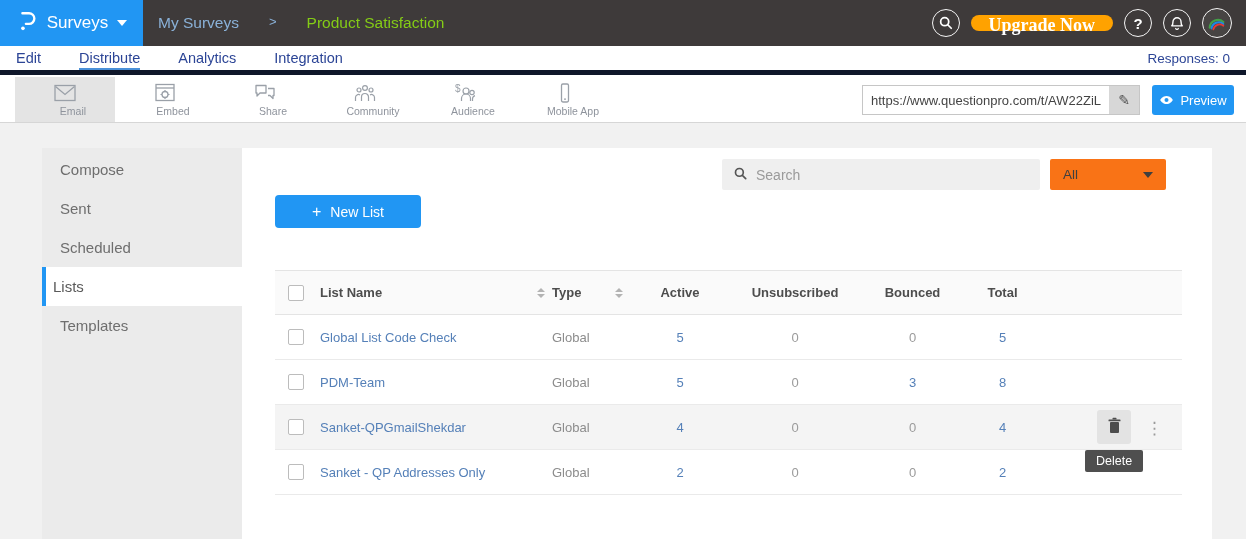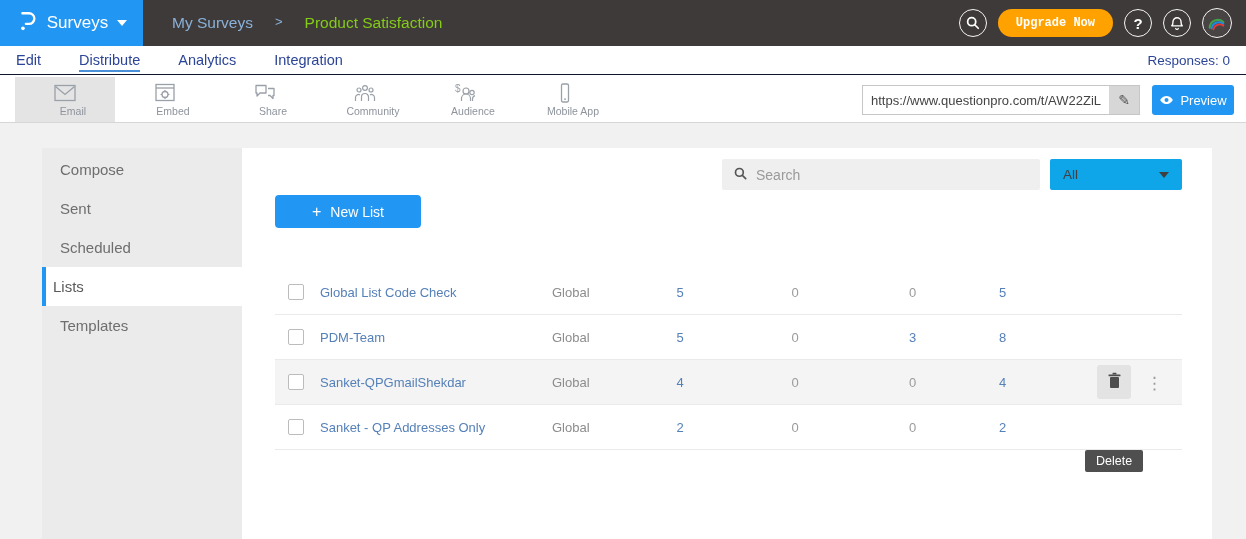--- a/index.html
+++ b/index.html
@@ -4,31 +4,31 @@
 <style>
   * { box-sizing: border-box; margin: 0; padding: 0; }
   body { font-family: "Liberation Sans", sans-serif; background: #fff; }
   .stage { position: relative; width: 1246px; height: 539px; overflow: hidden; background: #fff; }
 
   
   .header { position: absolute; top: 0; left: 0; width: 100%; height: 46px; background: #3e3a3a; display: flex; align-items: center; }
   .brand { width: 143px; height: 46px; background: #2196f3; display: flex; align-items: center; justify-content: center; gap: 9px; cursor: pointer; }
   .brand-name { color: #fff; font-size: 17px; }
   .caret-down-w { width: 0; height: 0; border-left: 5px solid transparent; border-right: 5px solid transparent; border-top: 6px solid #fff; }
-  .breadcrumb { display: flex; align-items: flex-start; gap: 22px; margin-left: 29px; font-size: 15.5px; }
+  .breadcrumb { display: flex; align-items: flex-start; gap: 30px; margin-left: 15px; font-size: 15.5px; }
   .crumb-link { color: #8ab1d8; cursor: pointer; }
   .crumb-sep { color: #8ab1d8; font-size: 13px; }
   .crumb-current { color: #84cc16; }
   .header-right { margin-left: auto; display: flex; align-items: center; gap: 11px; padding-right: 14px; }
   .hd-circle { width: 28px; height: 28px; border: 1.5px solid #f5f5f5; border-radius: 50%; display: flex; align-items: center; justify-content: center; cursor: pointer; color: #fff; font-weight: bold; font-size: 15px; }
-  .upgrade-btn { height: 28px; padding: 0 18px; background: #ffa200; border: none; border-radius: 14px; color: #fff; font-weight: bold; font-size: 12px; font-family: Liberation Mono, monospace; cursor: pointer; }
+  .upgrade-btn { height: 16px; padding: 0 18px; background: #ffa200; border: none; border-radius: 14px; color: #fff; font-weight: bold; font-size: 18px; font-family: Liberation Serif, serif; cursor: pointer; }
   .avatar { width: 30px; height: 30px; border: 1.5px solid #f5f5f5; border-radius: 50%; background: #474443; display: flex; align-items: center; justify-content: center; cursor: pointer; overflow: hidden; }
 
   
-  .nav { position: absolute; top: 46px; left: 0; width: 100%; height: 29px; background: #fff; border-bottom: 1px solid #0f172a; display: flex; align-items: center; padding: 0 16px; }
+  .nav { position: absolute; top: 46px; left: 0; width: 100%; height: 29px; background: #fff; border-bottom: 5px solid #0f172a; display: flex; align-items: center; padding: 0 16px; }
   .nav-item { font-size: 14.5px; color: #2c4596; margin-right: 38px; cursor: pointer; }
   .nav-item.active span { border-bottom: 2px solid #4a90d9; padding-bottom: 2px; }
   .responses { margin-left: auto; font-size: 13.5px; color: #2c4596; }
 
   
   .toolbar { position: absolute; top: 77px; left: 0; width: 100%; height: 46px; background: #fff; border-bottom: 1px solid #d6d6d6; display: flex; align-items: stretch; padding-left: 15px; }
   .tool-item { width: 100px; display: flex; flex-direction: column; align-items: center; justify-content: center; gap: 2px; cursor: pointer; }
   .tool-item.active { background: #e4e4e4; }
   .tool-label { font-size: 10.5px; color: #8e939c; margin-left: 16px; }
   .tool-icon svg { display: block; }
@@ -40,21 +40,21 @@
   
   .content { position: absolute; top: 123px; left: 0; right: 0; bottom: 0; background: #f1f1f1; }
   .sidebar { position: absolute; left: 42px; top: 25px; width: 200px; bottom: 0; background: #ebebeb; padding-top: 2px; }
   .side-item { height: 39px; display: flex; align-items: center; padding-left: 18px; font-size: 15px; color: #6e6e6e; cursor: pointer; }
   .side-item.active { background: #fff; border-left: 4px solid #2196f3; padding-left: 7px; color: #5a5a5a; }
 
   .panel { position: absolute; left: 242px; top: 25px; right: 34px; bottom: 0; background: #fff; }
   .search-box { position: absolute; left: 480px; top: 11px; width: 318px; height: 31px; background: #efefef; border-radius: 2px; display: flex; align-items: center; padding: 0 12px; gap: 9px; }
   .search-input { flex: 1; border: none; outline: none; background: transparent; font-family: Liberation Sans, sans-serif; font-size: 14px; color: #4c1d95; min-width: 0; }
   .search-input::placeholder { color: #9a9a9a; }
-  .filter-box { position: absolute; left: 808px; top: 11px; width: 132px; height: 31px; background: #0ea5e9; border-radius: 2px; display: flex; align-items: center; padding: 0 13px; font-size: 13.5px; color: #3f3f3f; cursor: pointer; }
+  .filter-box { position: absolute; left: 808px; top: 11px; width: 116px; height: 31px; background: #f97316; border-radius: 2px; display: flex; align-items: center; padding: 0 13px; font-size: 13.5px; color: #3f3f3f; cursor: pointer; }
   .caret-down-d { margin-left: auto; width: 0; height: 0; border-left: 5px solid transparent; border-right: 5px solid transparent; border-top: 6px solid #3f3f3f; }
   .new-list-btn { position: absolute; left: 33px; top: 47px; width: 146px; height: 33px; background: #2196f3; border: none; border-radius: 4px; color: #fff; font-family: inherit; font-size: 14px; display: flex; align-items: center; justify-content: center; gap: 9px; cursor: pointer; }
   .plus-glyph { font-size: 16px; }
 
   
   .table { position: absolute; left: 33px; top: 122px; width: 907px; }
   .thead, .trow { display: grid; grid-template-columns: 45px 210px 22px 56px 22px 100px 130px 105px 75px 1fr; align-items: center; height: 45px; border-bottom: 1px solid #eaeaea; }
   .thead { background: #fafafa; border-top: 1px solid #e4e4e4; border-bottom: 1px solid #e4e4e4; }
   .th { font-size: 13px; font-weight: bold; color: #4d4d4d; }
   .th.c, .num { text-align: center; }
@@ -237,20 +237,38 @@
         <span>All</span>
         <span class="caret-down-d"></span>
       </div>
 
       <button class="new-list-btn">
         <span class="plus-glyph">+</span>
         <span>New List</span>
       </button>
 
       <div class="table">
+        <div class="thead">
+          <span class="checkbox"></span>
+          <span class="th">List Name</span>
+          <span class="sort">
+              <i class="up"></i>
+              <i class="dn"></i>
+            </span>
+          <span class="th">Type</span>
+          <span class="sort">
+              <i class="up"></i>
+              <i class="dn"></i>
+            </span>
+          <span class="th c">Active</span>
+          <span class="th c">Unsubscribed</span>
+          <span class="th c">Bounced</span>
+          <span class="th c">Total</span>
+          <span></span>
+        </div>
 
         <div class="trow">
           <span class="checkbox"></span>
           <span class="cell name">Global List Code Check</span>
           <span></span>
           <span class="cell type">Global</span>
           <span></span>
           <span class="cell num">5</span>
           <span class="cell num muted">0</span>
           <span class="cell num muted">0</span>

